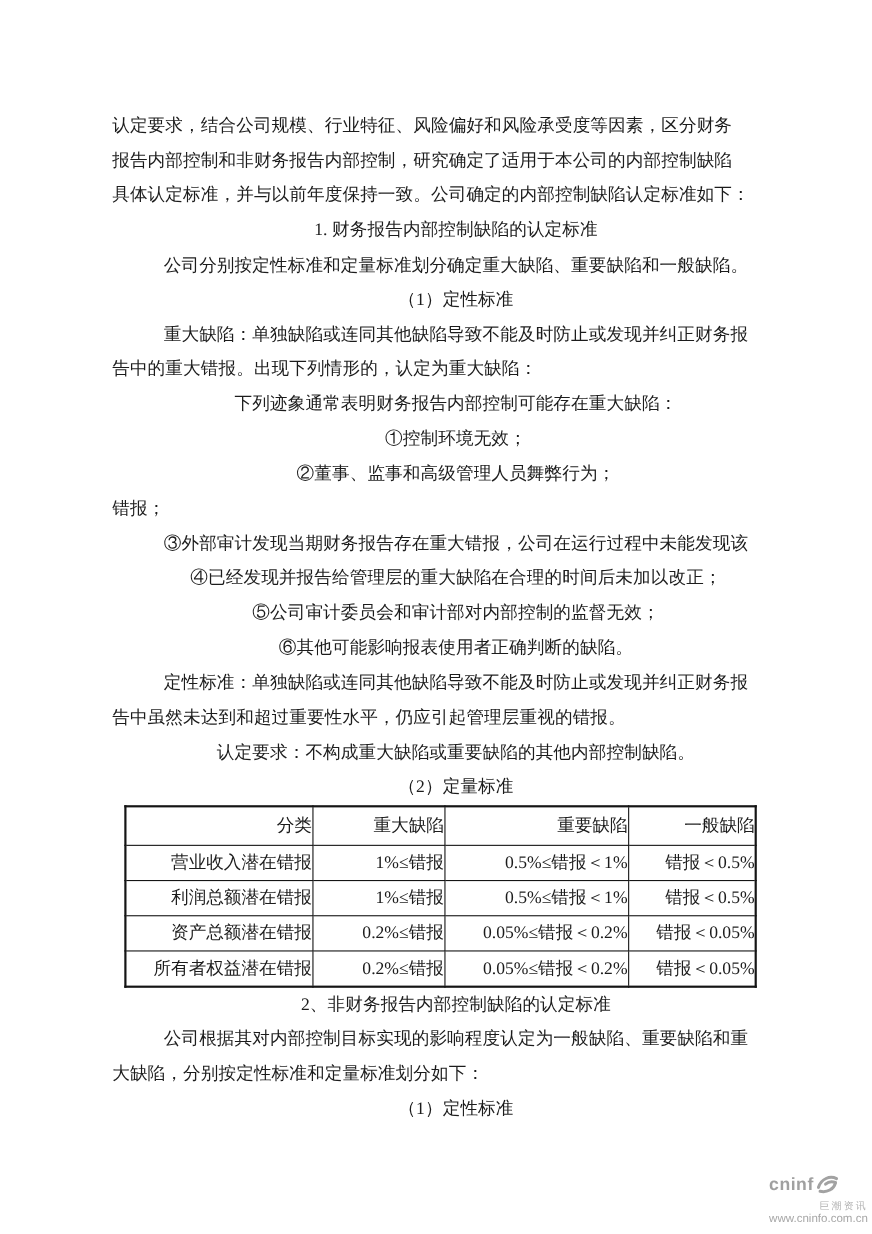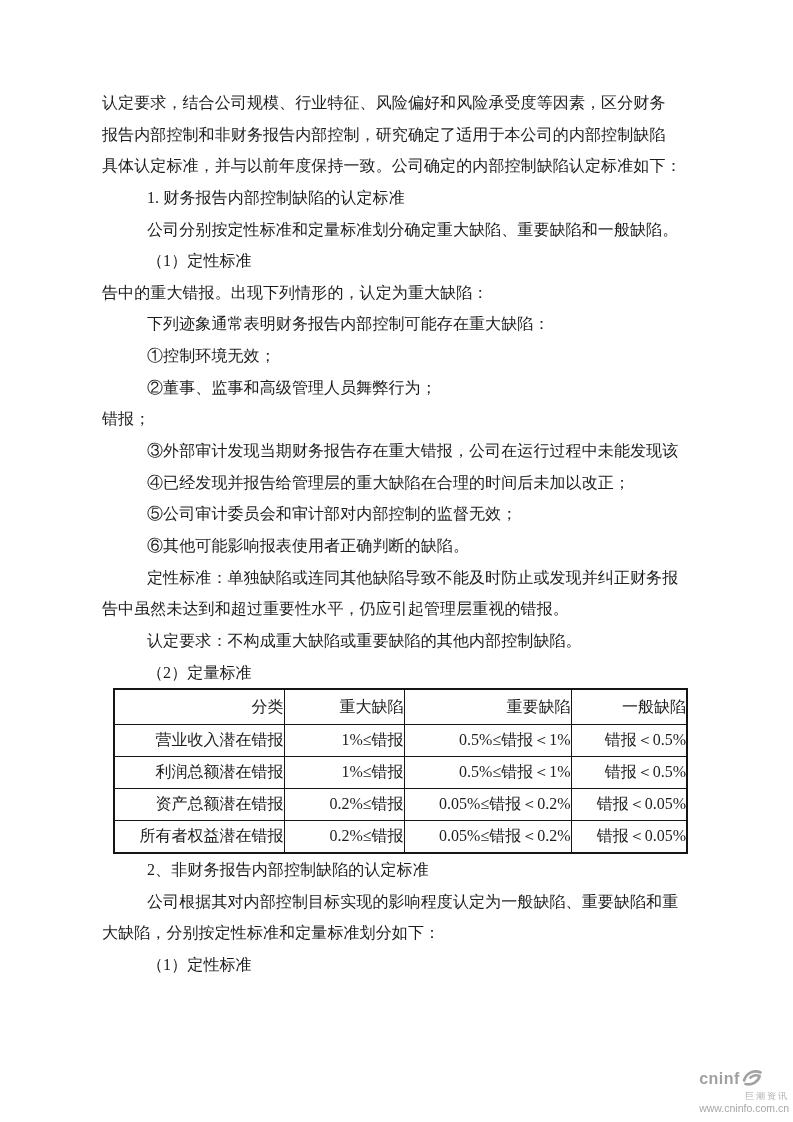--- a/index.html
+++ b/index.html
@@ -8,31 +8,31 @@
     width: 793px;
     height: 1122px;
     background: #ffffff;
     overflow: hidden;
     font-family: "Liberation Serif", "DejaVu Serif", serif;
     color: #1c1c1c;
   }
   .content {
     position: absolute;
     left: 102px;
-    top: 87px;
+    top: 99px;
     width: 580px;
   }
   .line {
     height: 31.65px;
     line-height: 31.65px;
     font-size: 16px;
     white-space: nowrap;
     letter-spacing: 0.1px;
   }
-  .indent { padding-left: 45px; }
+  .indent { padding-left: 45px; text-align: center; }
   table.quant {
     border-collapse: collapse;
     table-layout: fixed;
     width: 573px;
     margin-left: 11px;
     border: 2px solid #151515;
   }
   table.quant th, table.quant td {
     border: 1px solid #151515;
     text-align: right;
@@ -82,20 +82,21 @@
 
 <div class="page">
   <div class="content">
 
     <div class="line">认定要求，结合公司规模、行业特征、风险偏好和风险承受度等因素，区分财务</div>
     <div class="line">报告内部控制和非财务报告内部控制，研究确定了适用于本公司的内部控制缺陷</div>
     <div class="line">具体认定标准，并与以前年度保持一致。公司确定的内部控制缺陷认定标准如下：</div>
     <div class="line indent">1. 财务报告内部控制缺陷的认定标准</div>
     <div class="line indent">公司分别按定性标准和定量标准划分确定重大缺陷、重要缺陷和一般缺陷。</div>
     <div class="line indent">（1）定性标准</div>
+    <div class="line indent">重大缺陷：单独缺陷或连同其他缺陷导致不能及时防止或发现并纠正财务报</div>
     <div class="line">告中的重大错报。出现下列情形的，认定为重大缺陷：</div>
     <div class="line indent">下列迹象通常表明财务报告内部控制可能存在重大缺陷：</div>
     <div class="line indent">①控制环境无效；</div>
     <div class="line indent">②董事、监事和高级管理人员舞弊行为；</div>
     <div class="line">错报；</div>
     <div class="line indent">③外部审计发现当期财务报告存在重大错报，公司在运行过程中未能发现该</div>
     <div class="line indent">④已经发现并报告给管理层的重大缺陷在合理的时间后未加以改正；</div>
     <div class="line indent">⑤公司审计委员会和审计部对内部控制的监督无效；</div>
     <div class="line indent">⑥其他可能影响报表使用者正确判断的缺陷。</div>
     <div class="line indent">定性标准：单独缺陷或连同其他缺陷导致不能及时防止或发现并纠正财务报</div>

